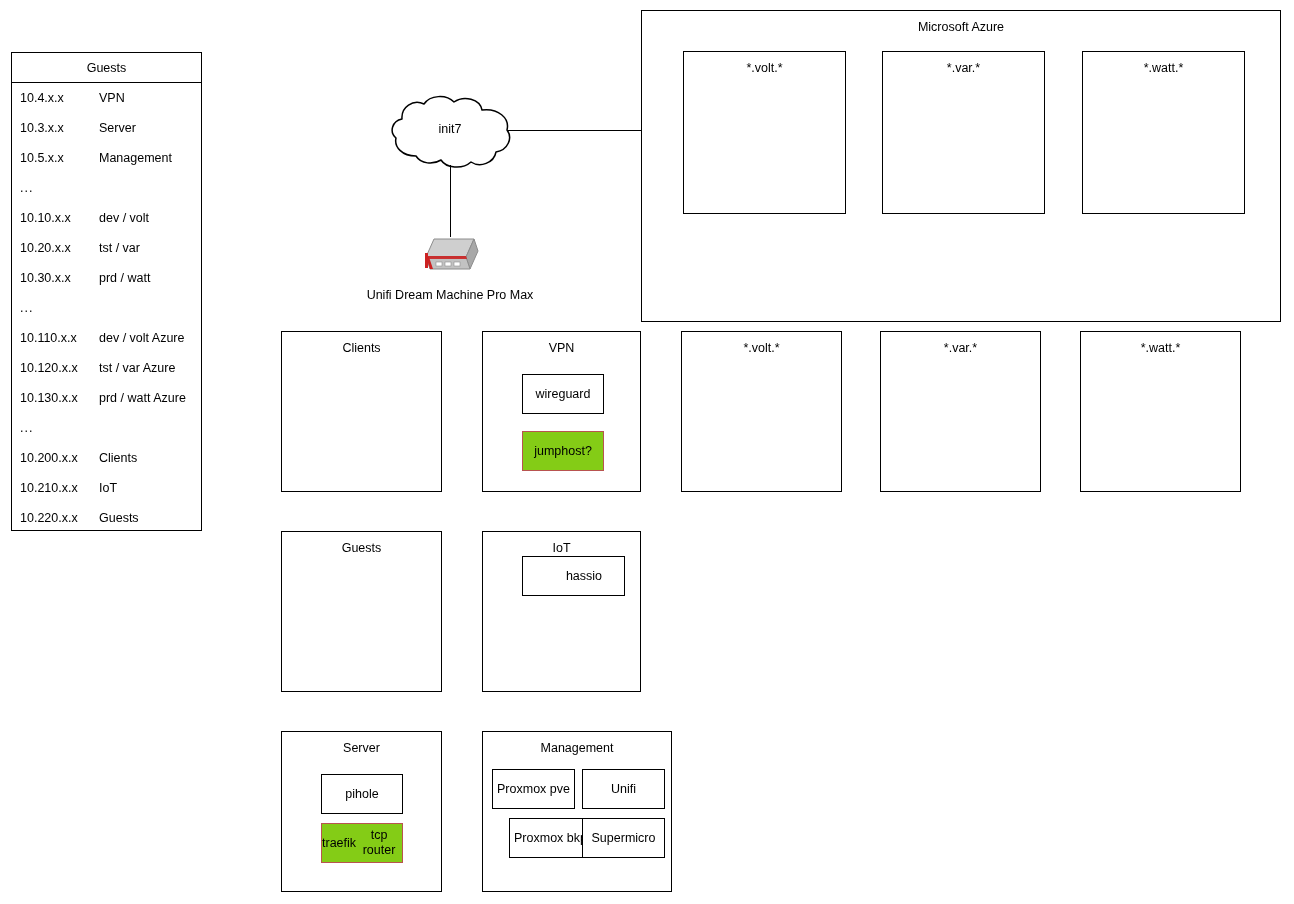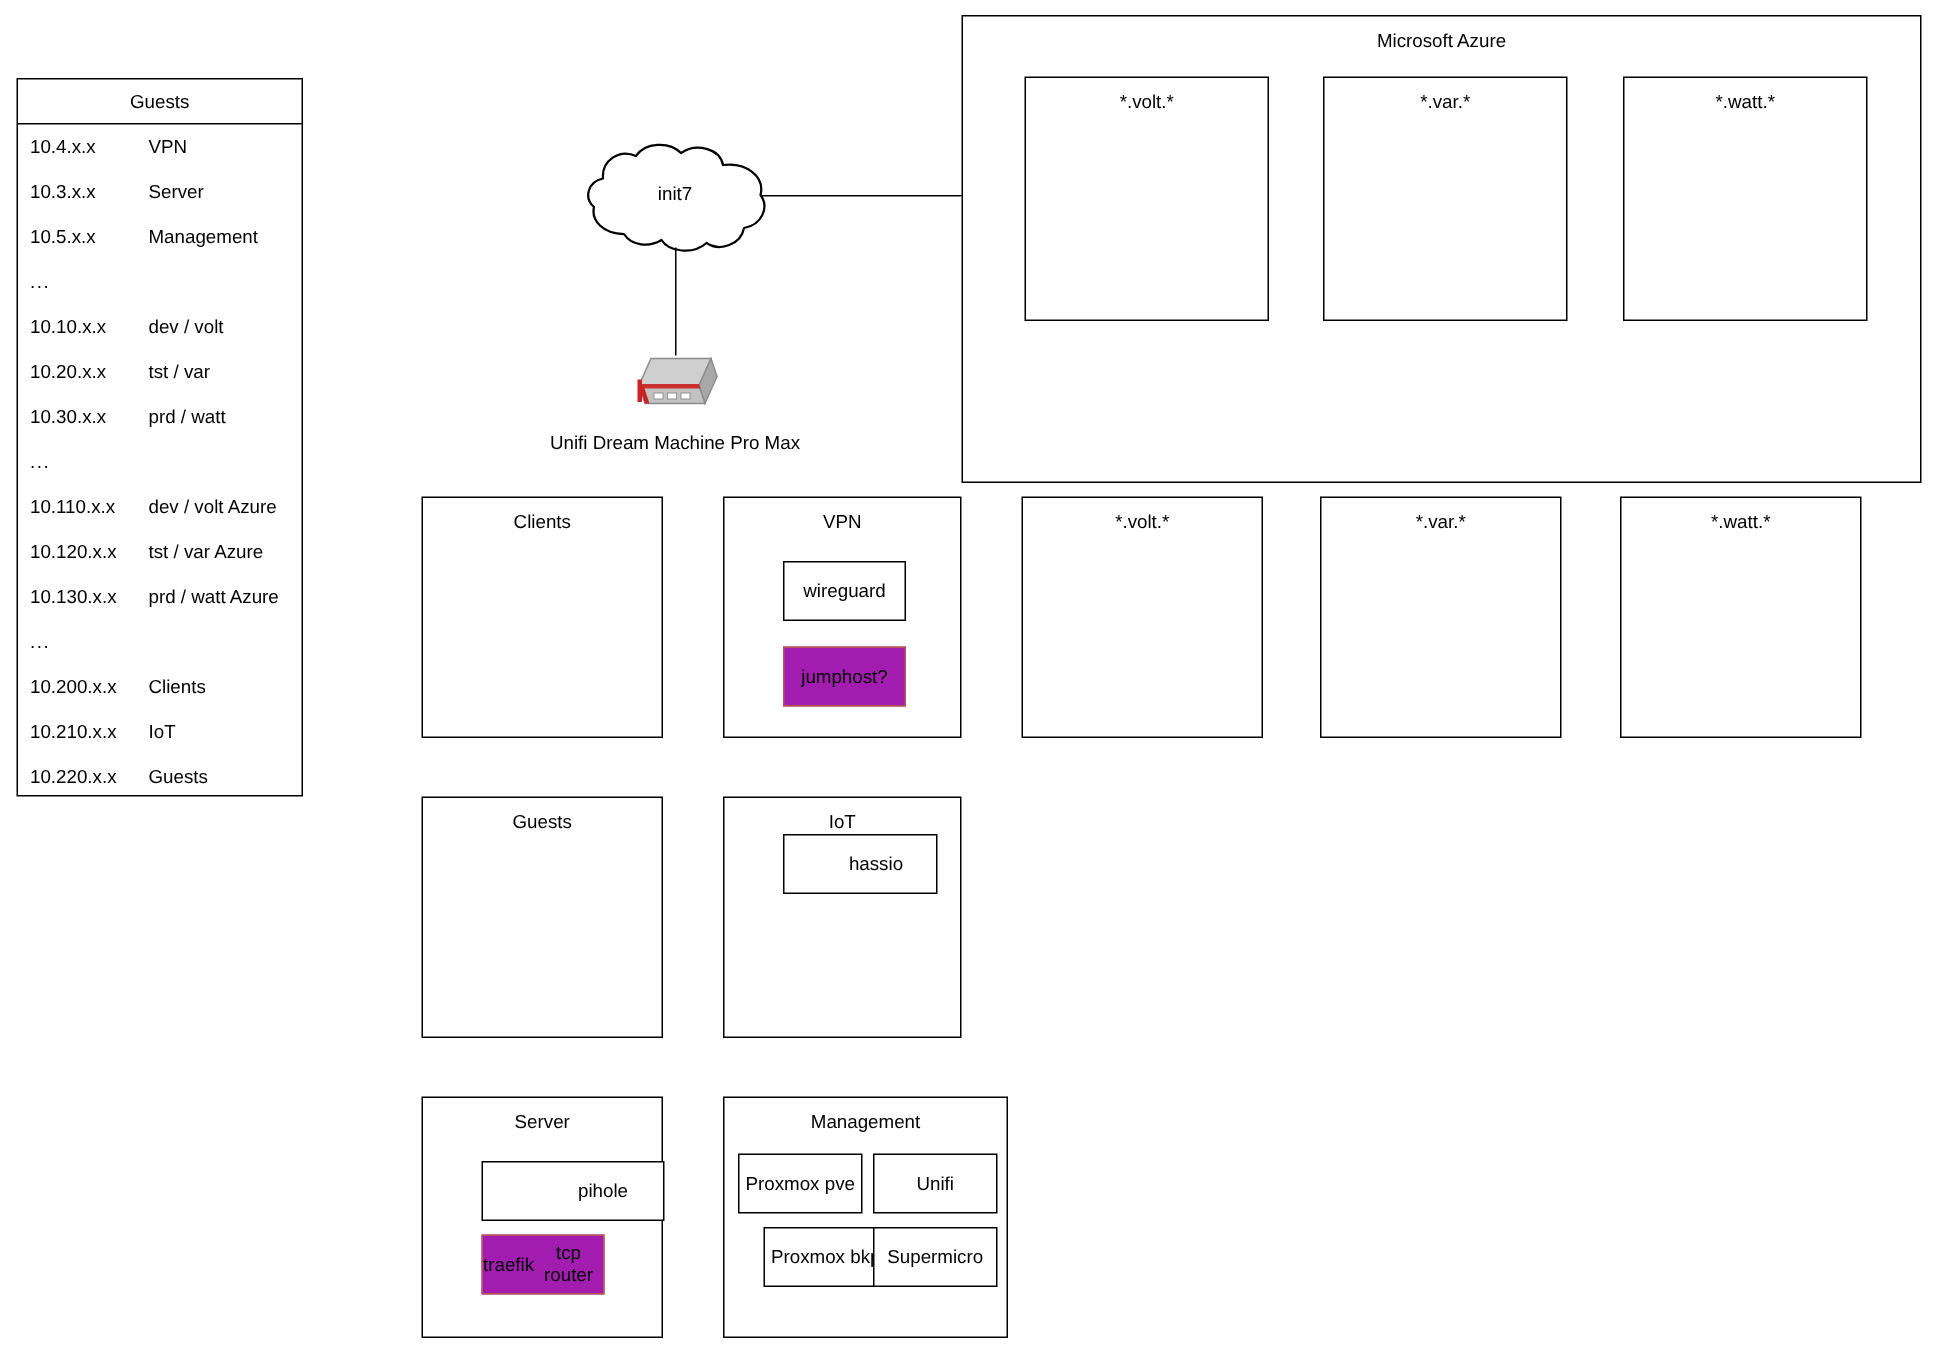--- a/index.html
+++ b/index.html
@@ -63,21 +63,21 @@
     border: 1.6px solid #000000;
     background: #ffffff;
     display: flex;
     align-items: center;
     justify-content: center;
     text-align: center;
     font-size: 12.5px;
     line-height: 15px;
   }
   .node.alert {
-    background: #a21caf;
+    background: #84cc16;
     border-color: #b85450;
   }
 
   
   .azure {
     left: 641px; top: 10px; width: 640px; height: 312px;
   }
 
   
   .cloud-wrap { left: 386px; top: 94px; width: 128px; height: 76px; }
@@ -270,21 +270,21 @@
 
   <div class="abs dbox" style="left:482px; top:531px; width:159px; height:161px;">
     <div class="dbox-title">IoT</div>
     <div class="node" style="left:39px; top:24px; width:80px; height:38px;padding-left:21px;">
       <span>hassio</span>
     </div>
   </div>
 
   <div class="abs dbox" style="left:281px; top:731px; width:161px; height:161px;">
     <div class="dbox-title">Server</div>
-    <div class="node" style="left:39px; top:42px; width:80px; height:38px;padding-left:40px;">
+    <div class="node" style="left:39px; top:42px; width:80px; height:38px;">
       <span>pihole</span>
     </div>
     <div class="node alert" style="left:39px; top:91px; width:80px; height:38px; flex-direction:row;">
       <span>traefik</span>
       <span>tcp router</span>
     </div>
   </div>
 
   <div class="abs dbox" style="left:482px; top:731px; width:190px; height:161px;">
     <div class="dbox-title">Management</div>

